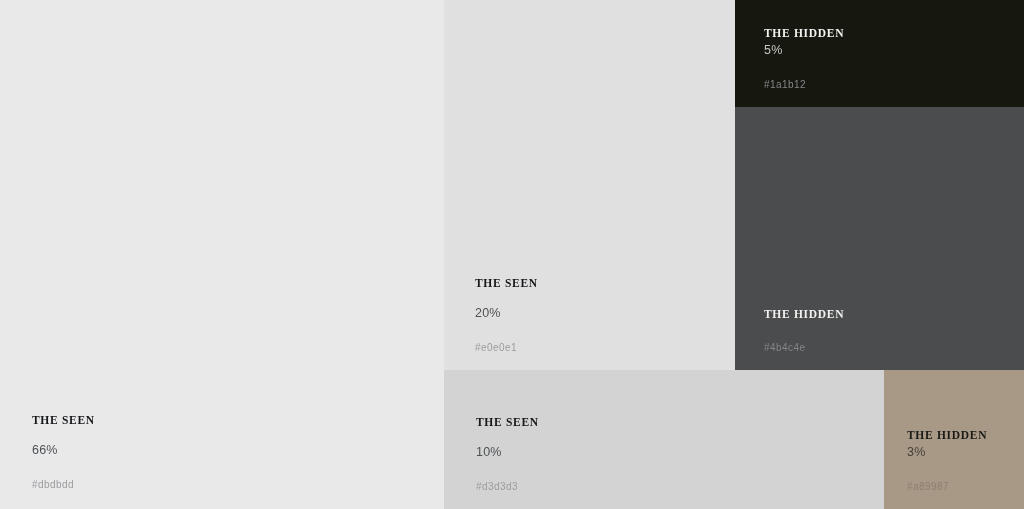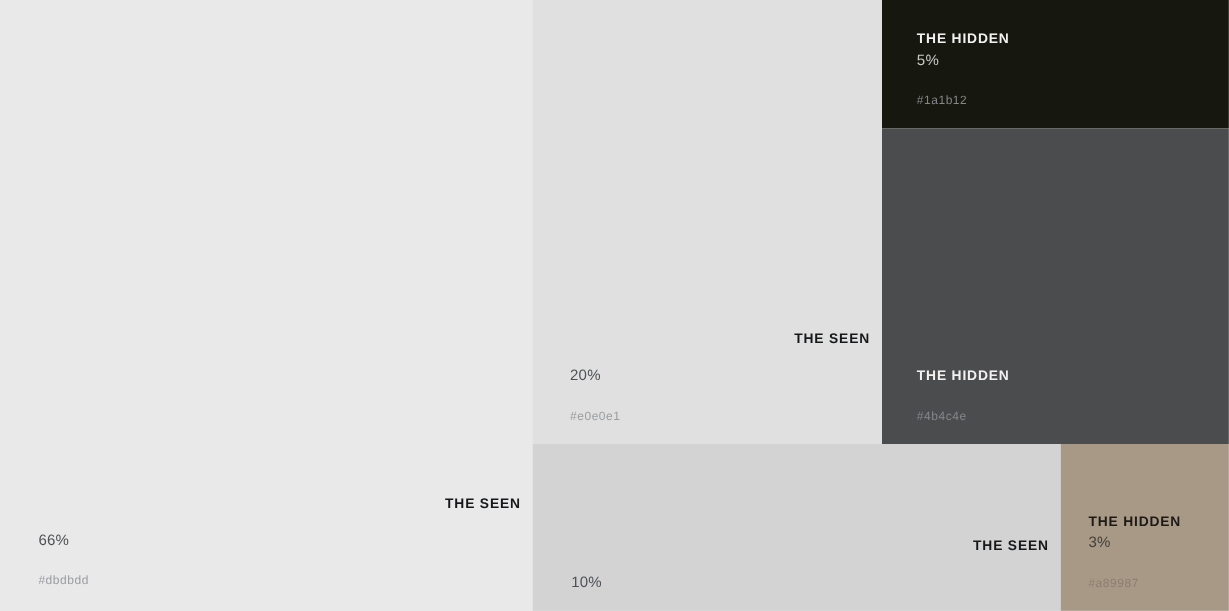--- a/index.html
+++ b/index.html
@@ -33,20 +33,21 @@
     right: 10px;
   }
 
   .tile-label {
     font-size: 11.5px;
     font-weight: 700;
     letter-spacing: 0.7px;
     line-height: 1.25;
     margin: 0 0 3px 0;
     white-space: nowrap;
+    font-family: Liberation Serif, serif;
   }
 
   .tile-pct {
     font-size: 12.5px;
     font-weight: 400;
     letter-spacing: 0.2px;
     line-height: 1.2;
     margin: 0;
     white-space: nowrap;
   }
@@ -54,21 +55,21 @@
   .tile-hex {
     font-size: 10px;
     font-weight: 400;
     letter-spacing: 0.45px;
     line-height: 1.2;
     margin: 21px 0 0 0;
     white-space: nowrap;
   }
 
   
-  .on-light .tile-label { color: #16181a; text-align: right; }
+  .on-light .tile-label { color: #16181a; }
   .on-light .tile-pct   { color: #4e5154; margin-top: 16px; }
   .on-light .tile-hex   { color: #9a9c9e; }
 
   .on-dark .tile-label  { color: #f2f1ef; }
   .on-dark .tile-pct    { color: #c8c7c4; }
   .on-dark .tile-hex    { color: #86858a; }
 
   .on-tan .tile-label   { color: #1b1a17; }
   .on-tan .tile-pct     { color: #43403a; }
   .on-tan .tile-hex     { color: #8b7f70; }
@@ -121,20 +122,21 @@
     <div class="tile-body">
       <p class="tile-label">THE HIDDEN</p>
       <p class="tile-hex">#4b4c4e</p>
     </div>
   </div>
 
   <div class="tile on-light" id="tile-seen-10" style="background-color: rgb(211, 211, 211);">
     <div class="tile-body">
       <p class="tile-label">THE SEEN</p>
       <p class="tile-pct">10%</p>
+      <p class="tile-hex">#d3d3d3</p>
     </div>
   </div>
 
   <div class="tile on-tan" id="tile-hidden-3" style="background-color: rgb(168, 153, 135);">
     <div class="tile-body">
       <p class="tile-label">THE HIDDEN</p>
       <p class="tile-pct">3%</p>
       <p class="tile-hex">#a89987</p>
     </div>
   </div>

